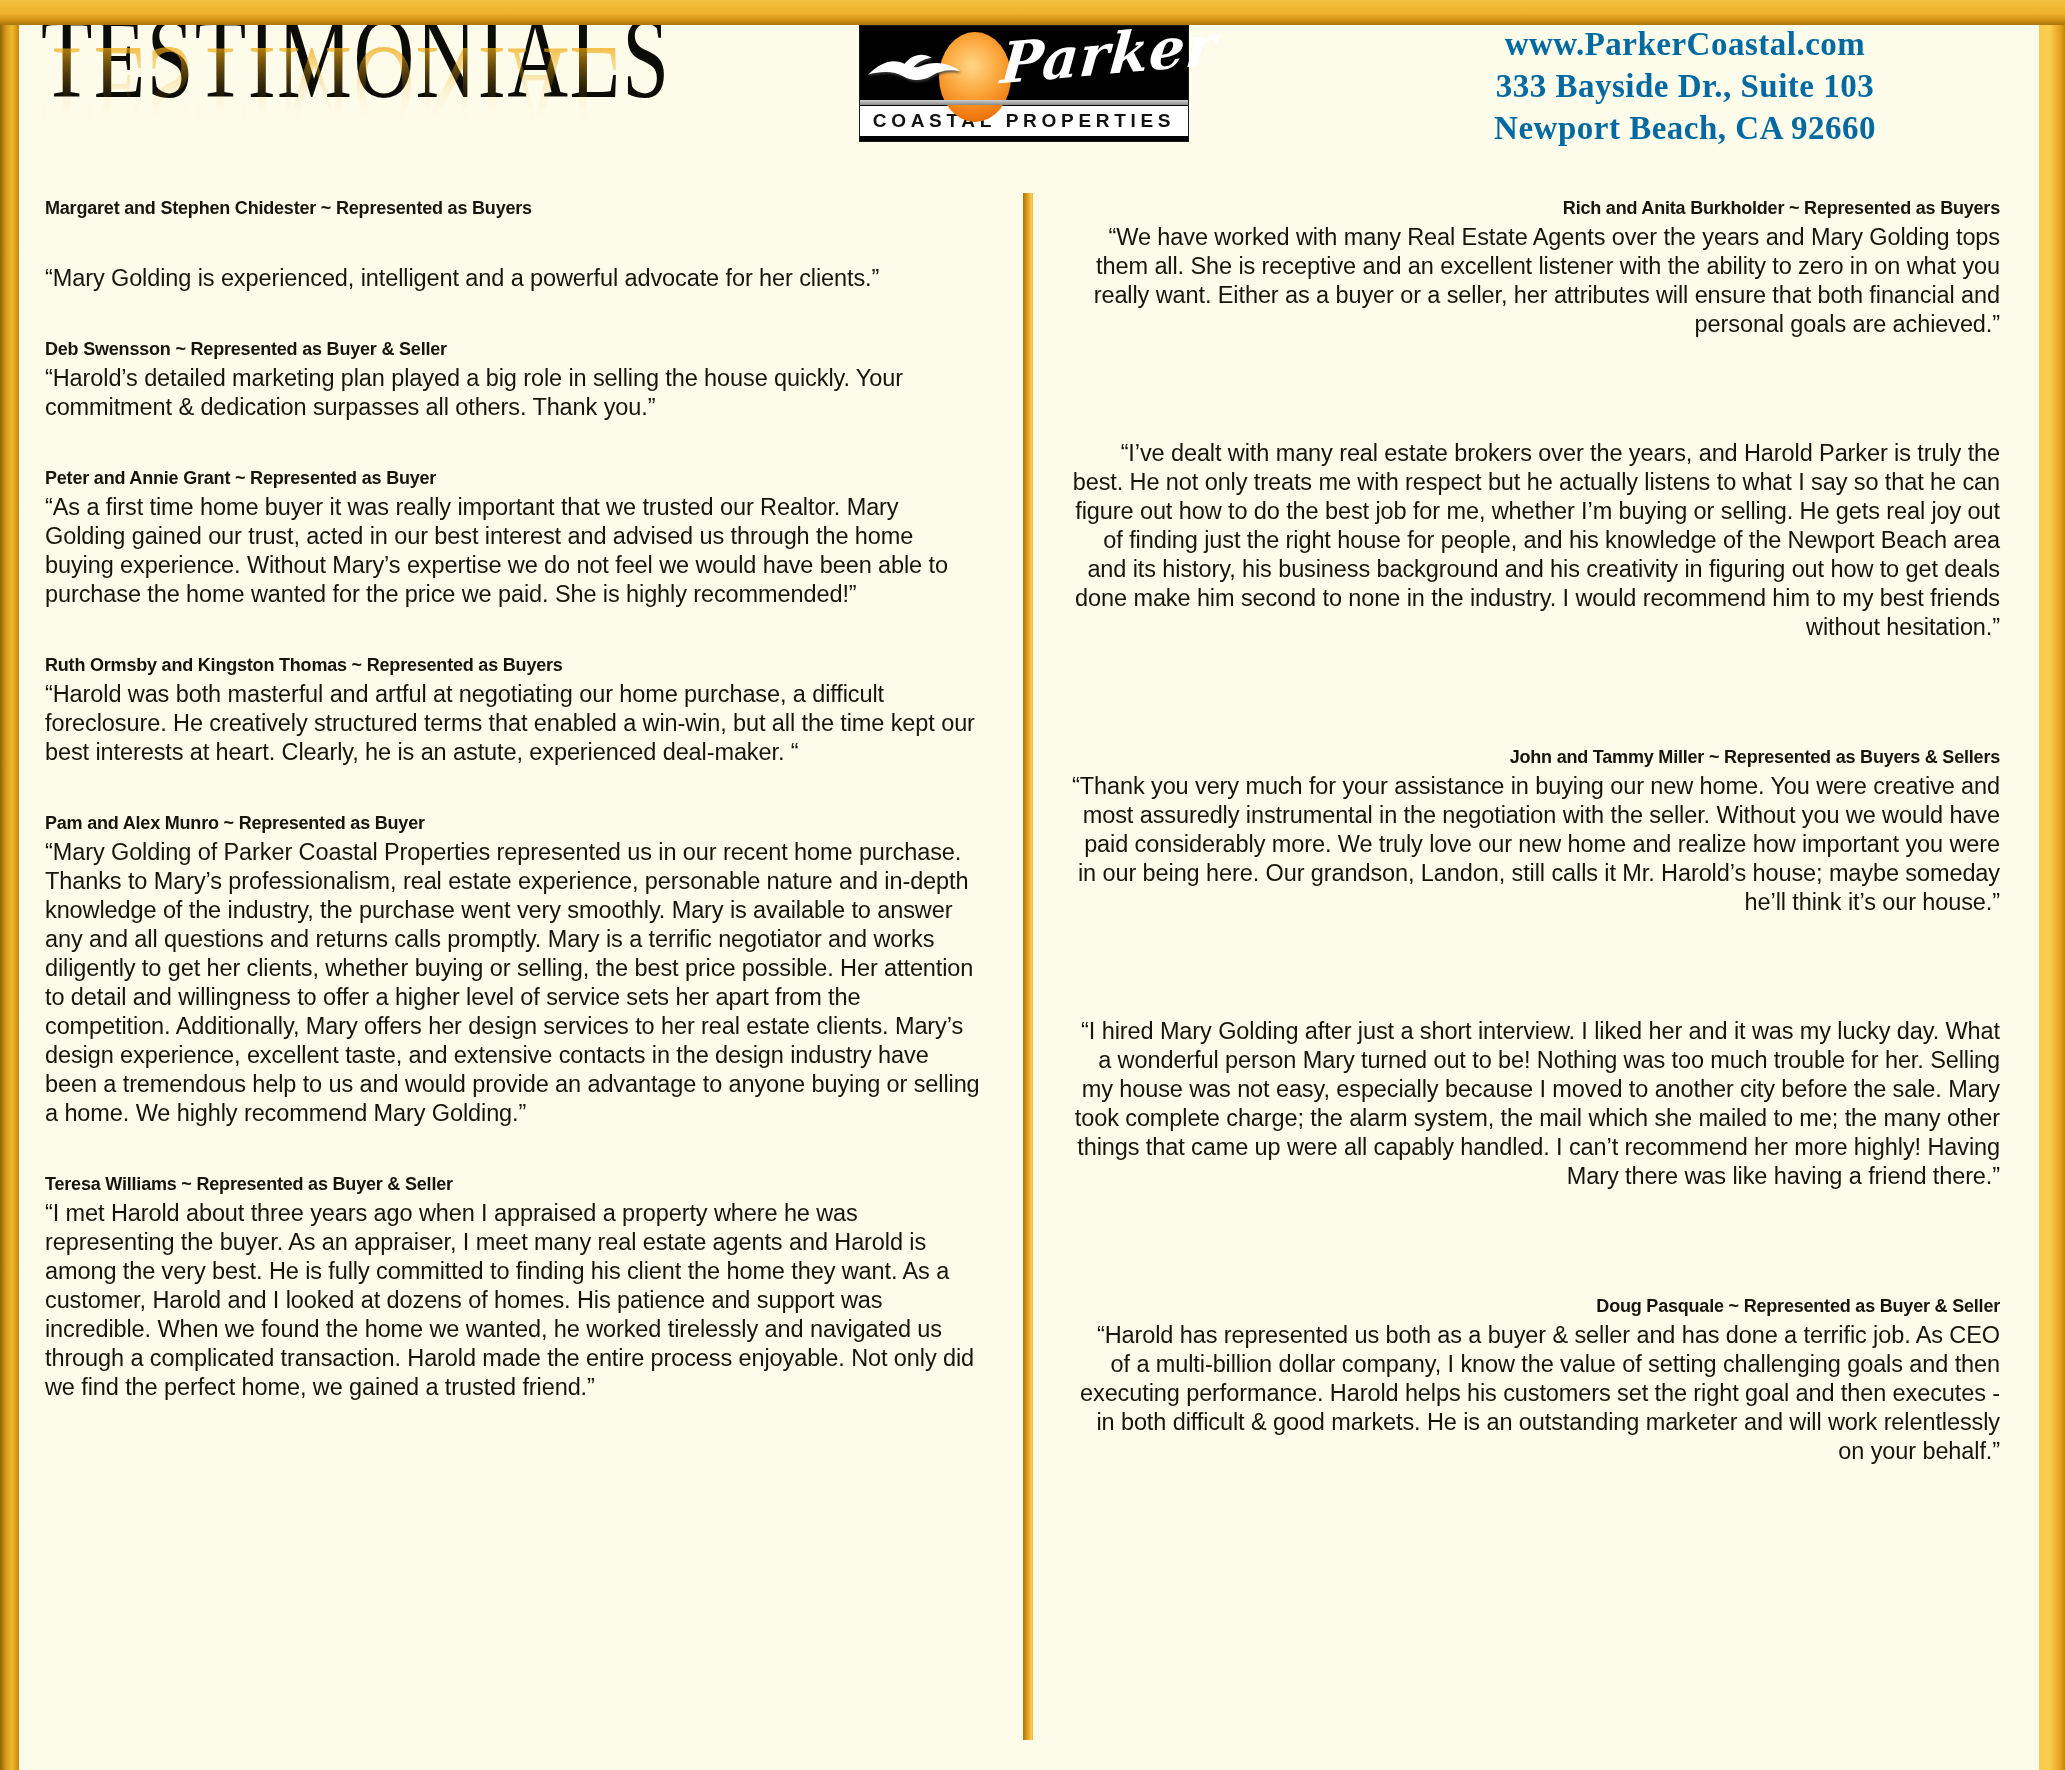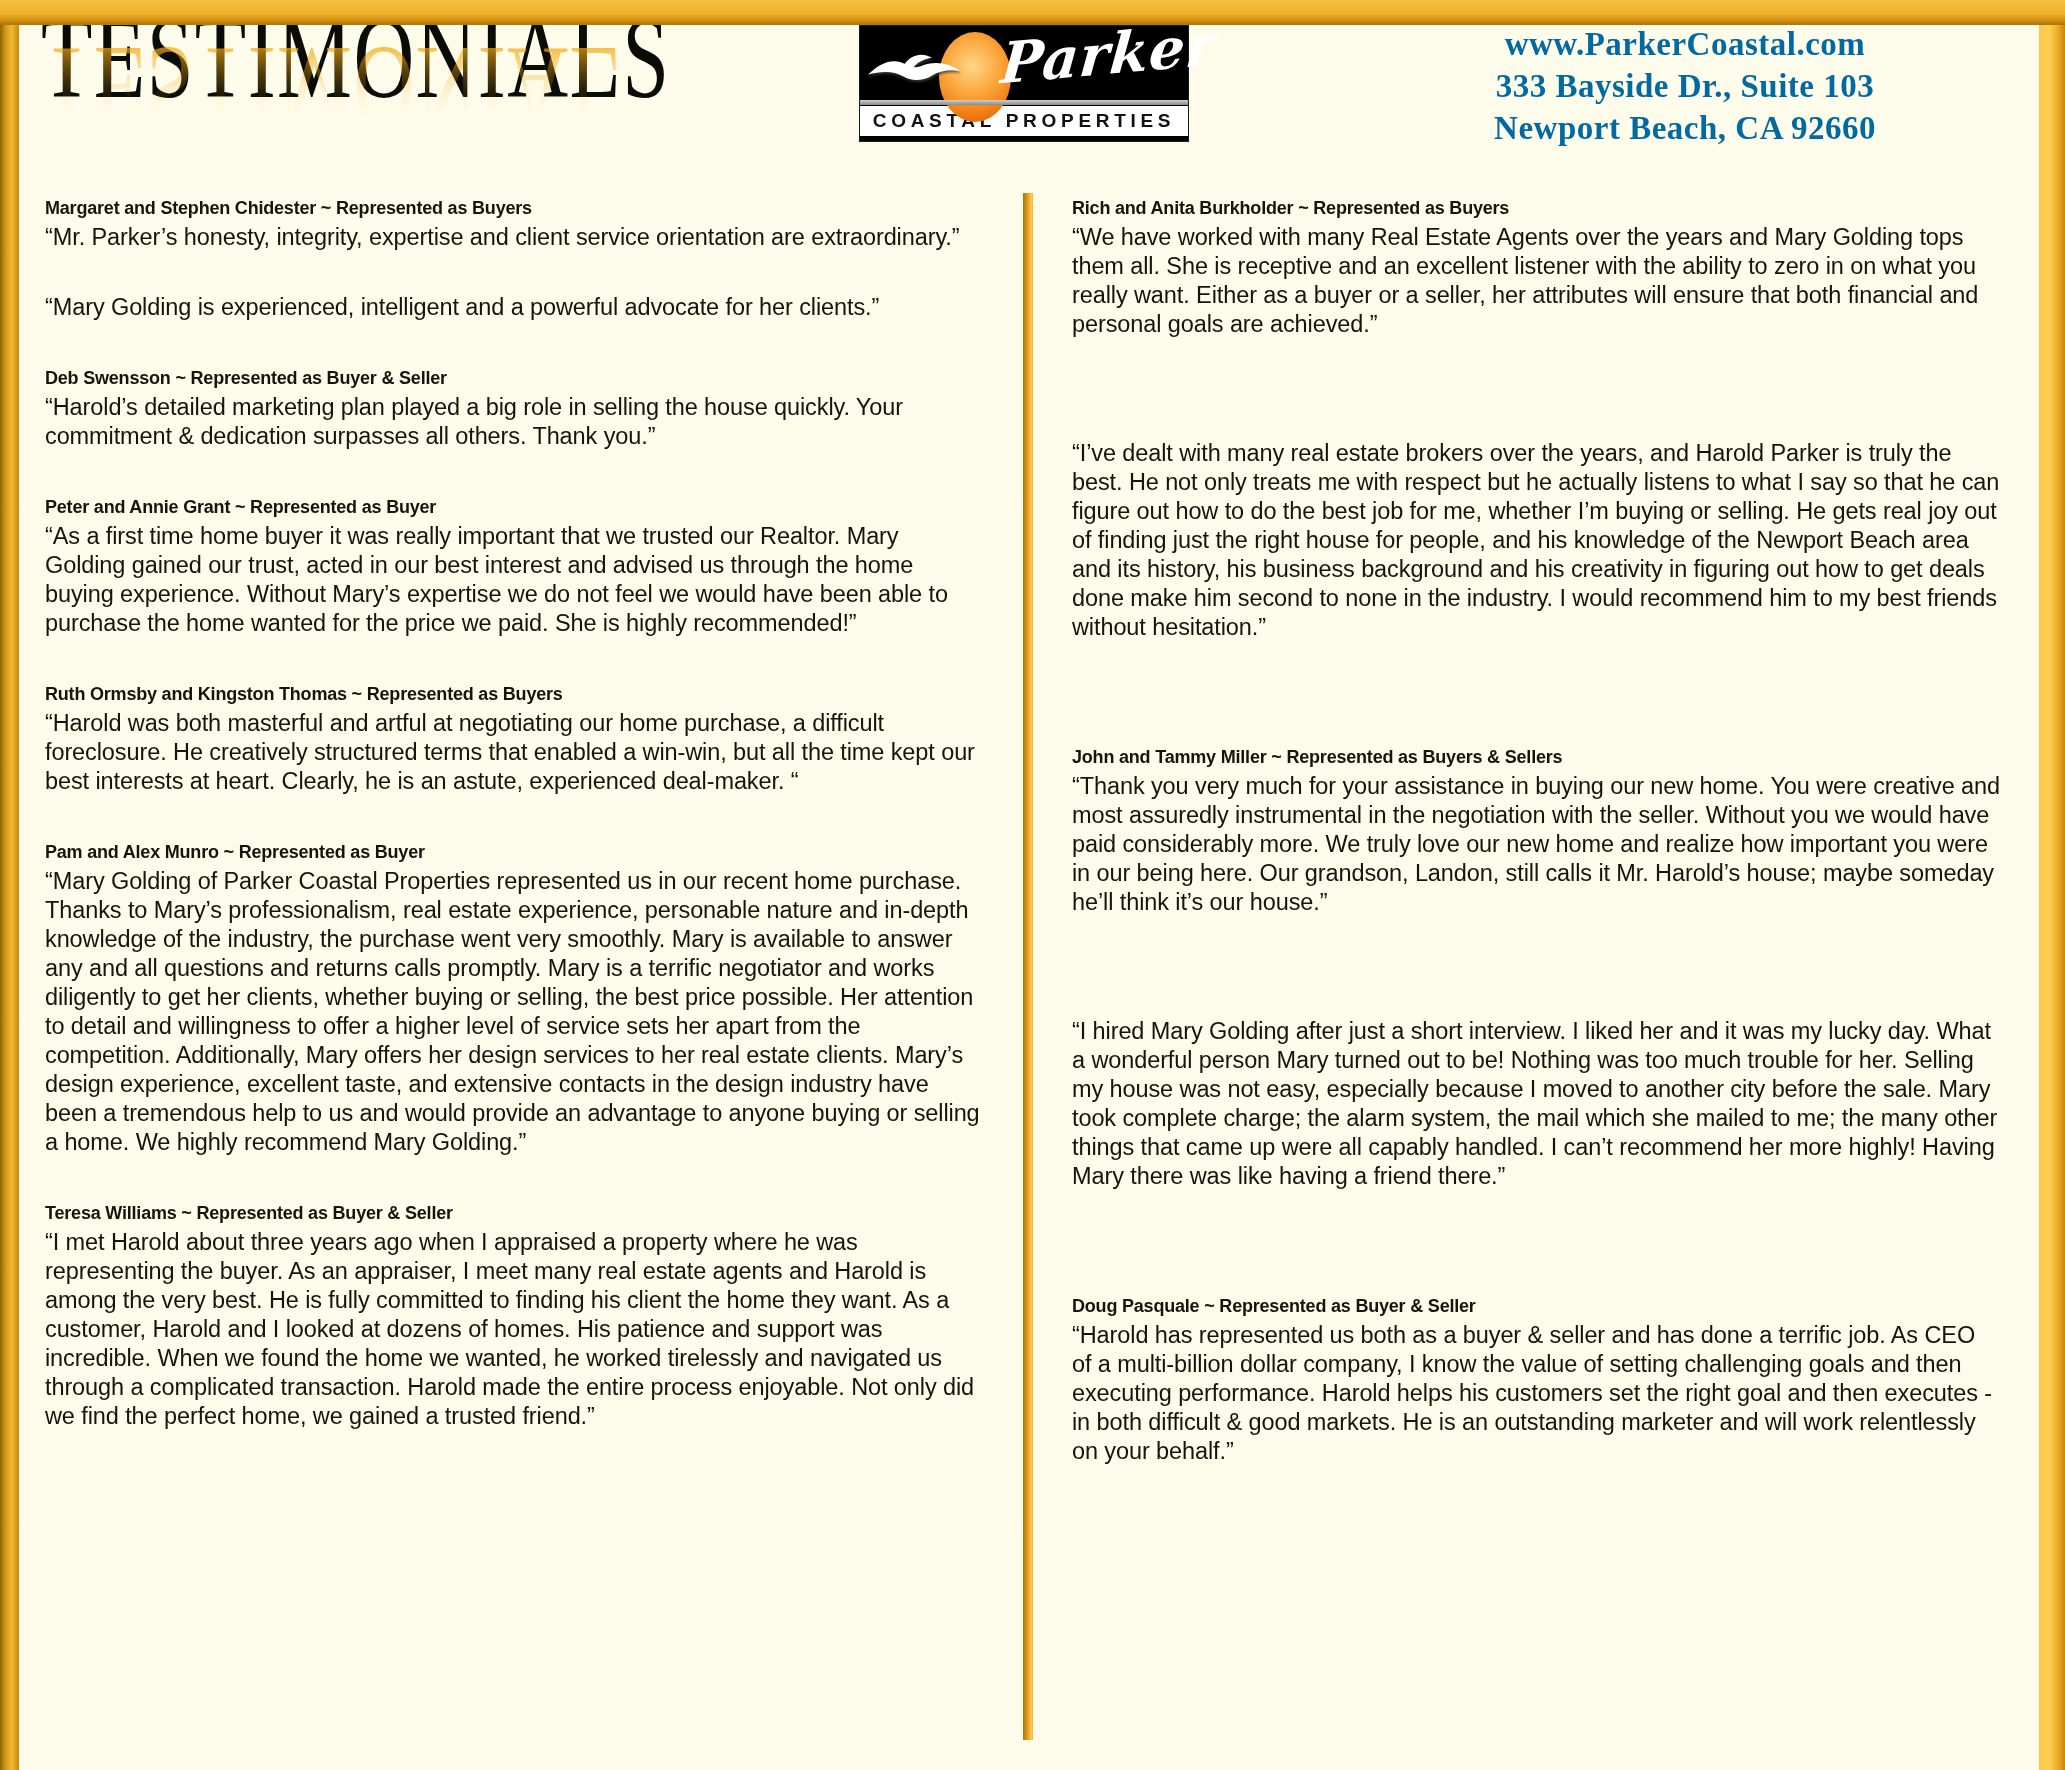--- a/index.html
+++ b/index.html
@@ -97,21 +97,21 @@
   }
   
   .divider{
     position:absolute;left:1023px;top:193px;width:10.4px;height:1547px;
     background:linear-gradient(90deg,#A97408 0%,#D79417 35%,#FBC94E 85%,#F3B92F 100%);
   }
   .col{position:absolute;top:193px;color:var(--text);}
   .col-left{left:45px;width:940px;}
   .col-right{left:1072px;width:928px;}
   .testimonial{margin-bottom:41px;}
-  .col-right .testimonial{margin-bottom:100px;}
+  .col-right .testimonial{margin-bottom:100px;text-align:right;}
   .t-header{
     font-size:18px;font-weight:700;line-height:30px;
     letter-spacing:-0.2px;
   }
   .t-quote{
     font-size:23.5px;font-weight:400;line-height:29px;
     letter-spacing:-0.1px;
   }
 </style>
 </head>
@@ -150,21 +150,20 @@
       <div>Newport Beach, CA 92660</div>
     </div>
   </header>
 
   <div class="divider"></div>
 
   <main>
     <section class="col col-left" id="col-left">
   <article class="testimonial">
     <h3 class="t-header">Margaret and Stephen Chidester ~ Represented as Buyers</h3>
-    <p class="t-quote">“Mr. Parker’s honesty, integrity, expertise and client service orientation are extraordinary.”</p>
   </article>
 
   <article class="testimonial">
     <p class="t-quote">“Mary Golding is experienced, intelligent and a powerful advocate for her clients.”</p>
   </article>
 
   <article class="testimonial">
     <h3 class="t-header">Deb Swensson ~ Represented as Buyer &amp; Seller</h3>
     <p class="t-quote">“Harold’s detailed marketing plan played a big role in selling the house quickly. Your commitment &amp; dedication surpasses all others. Thank you.”</p>
   </article>

